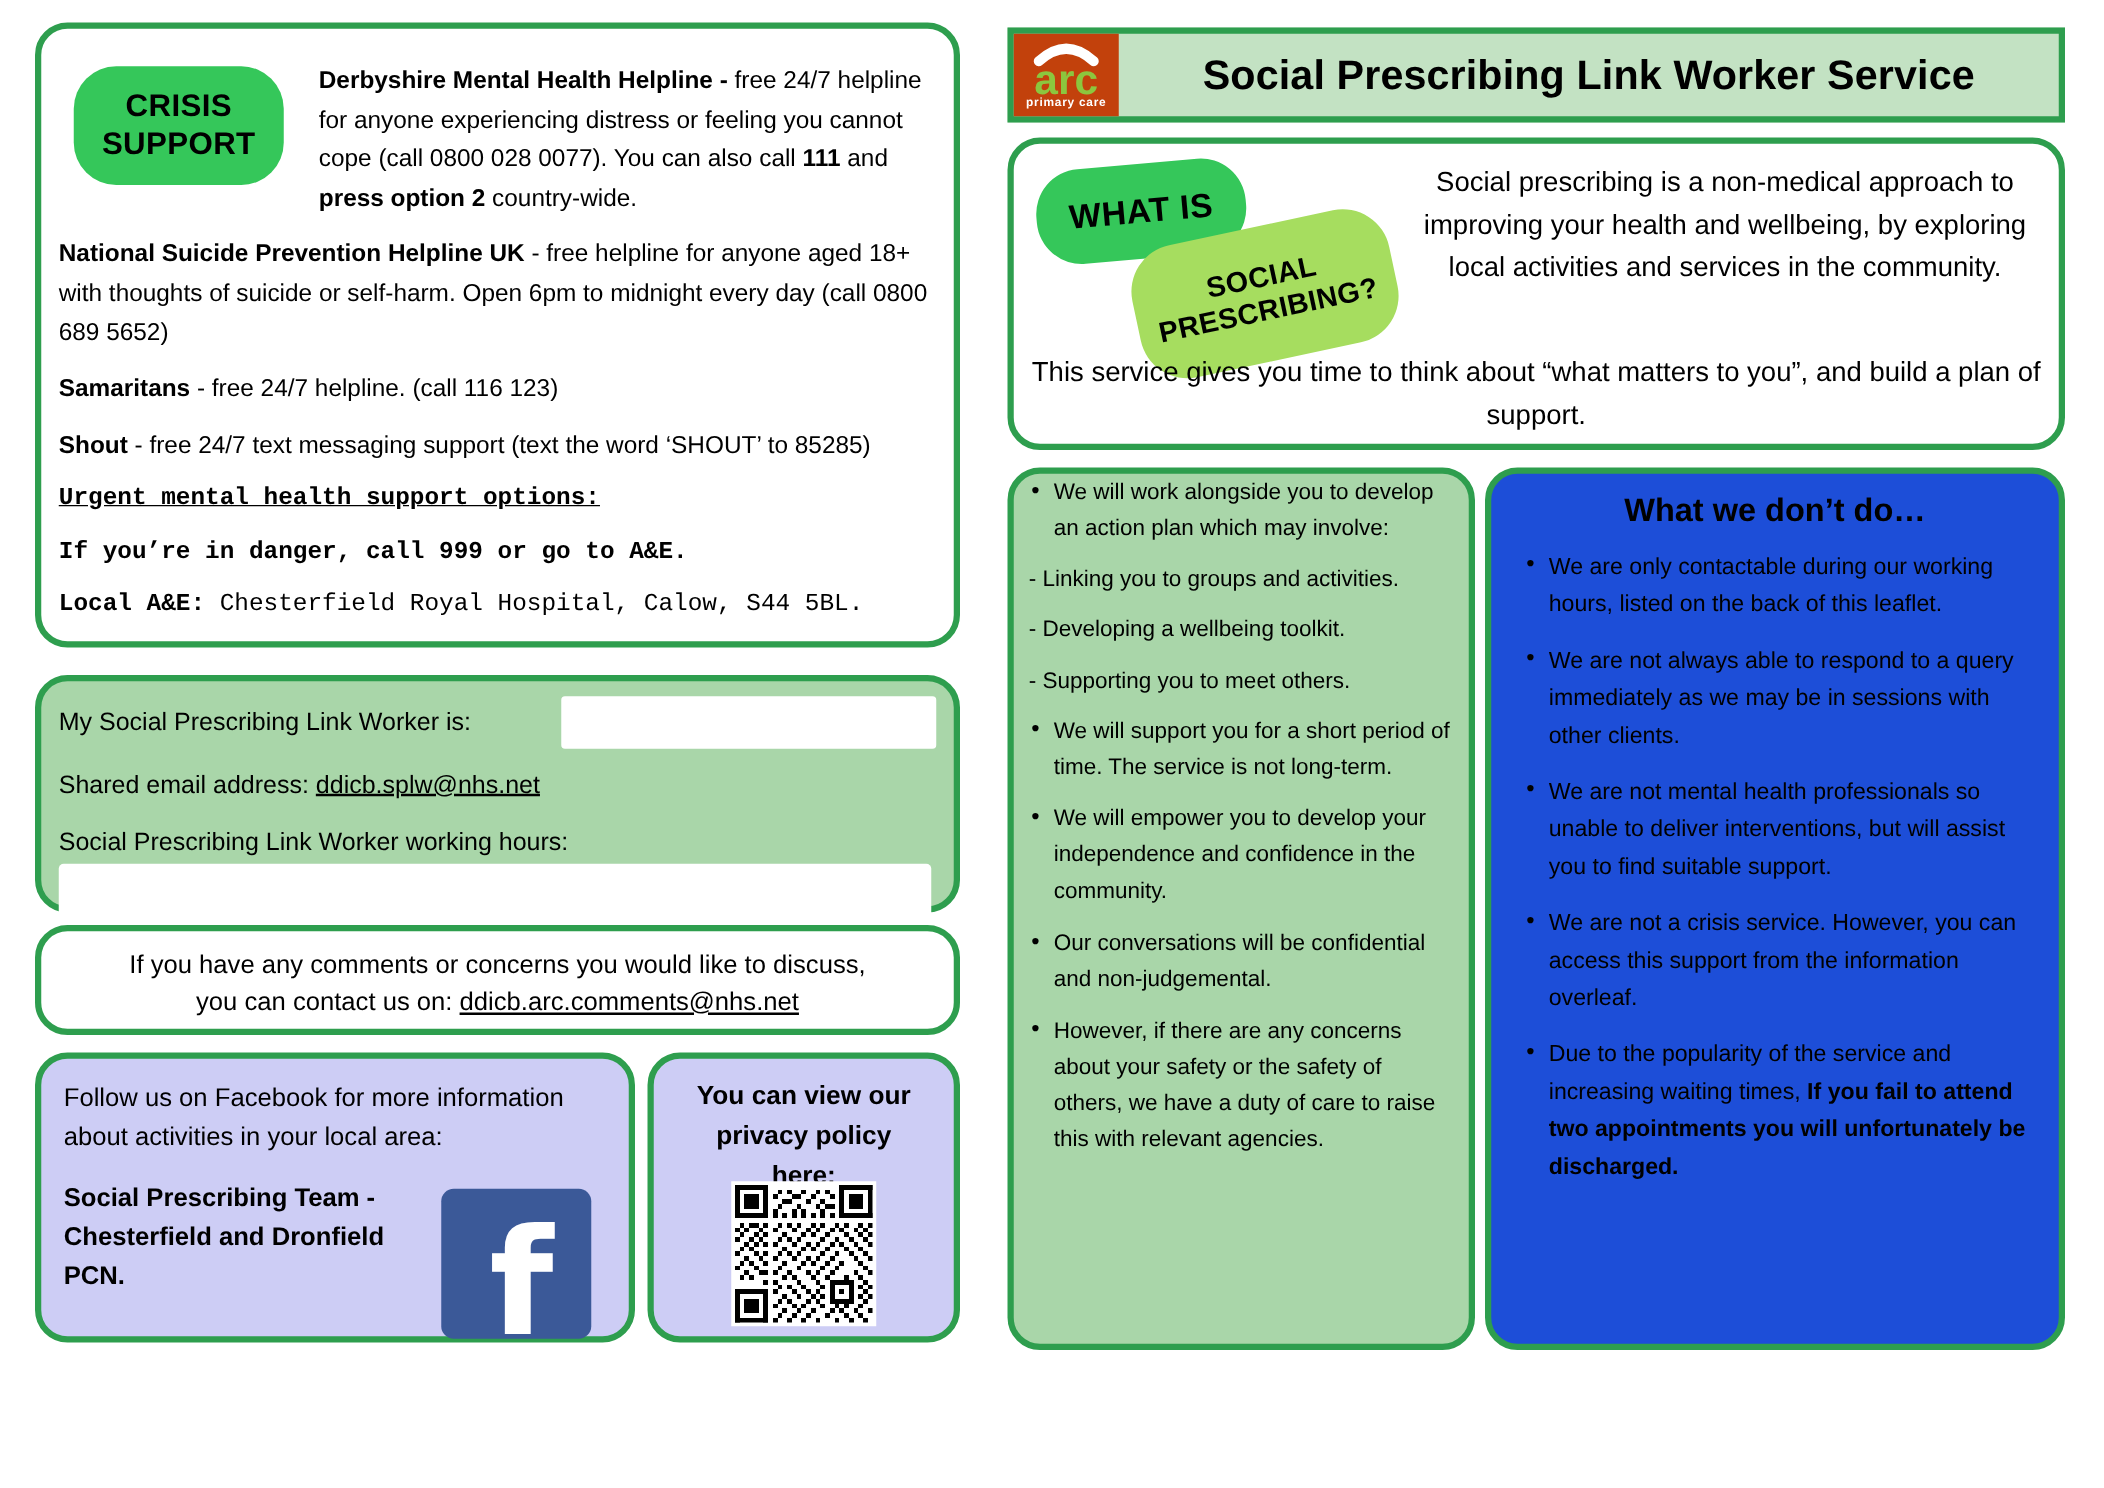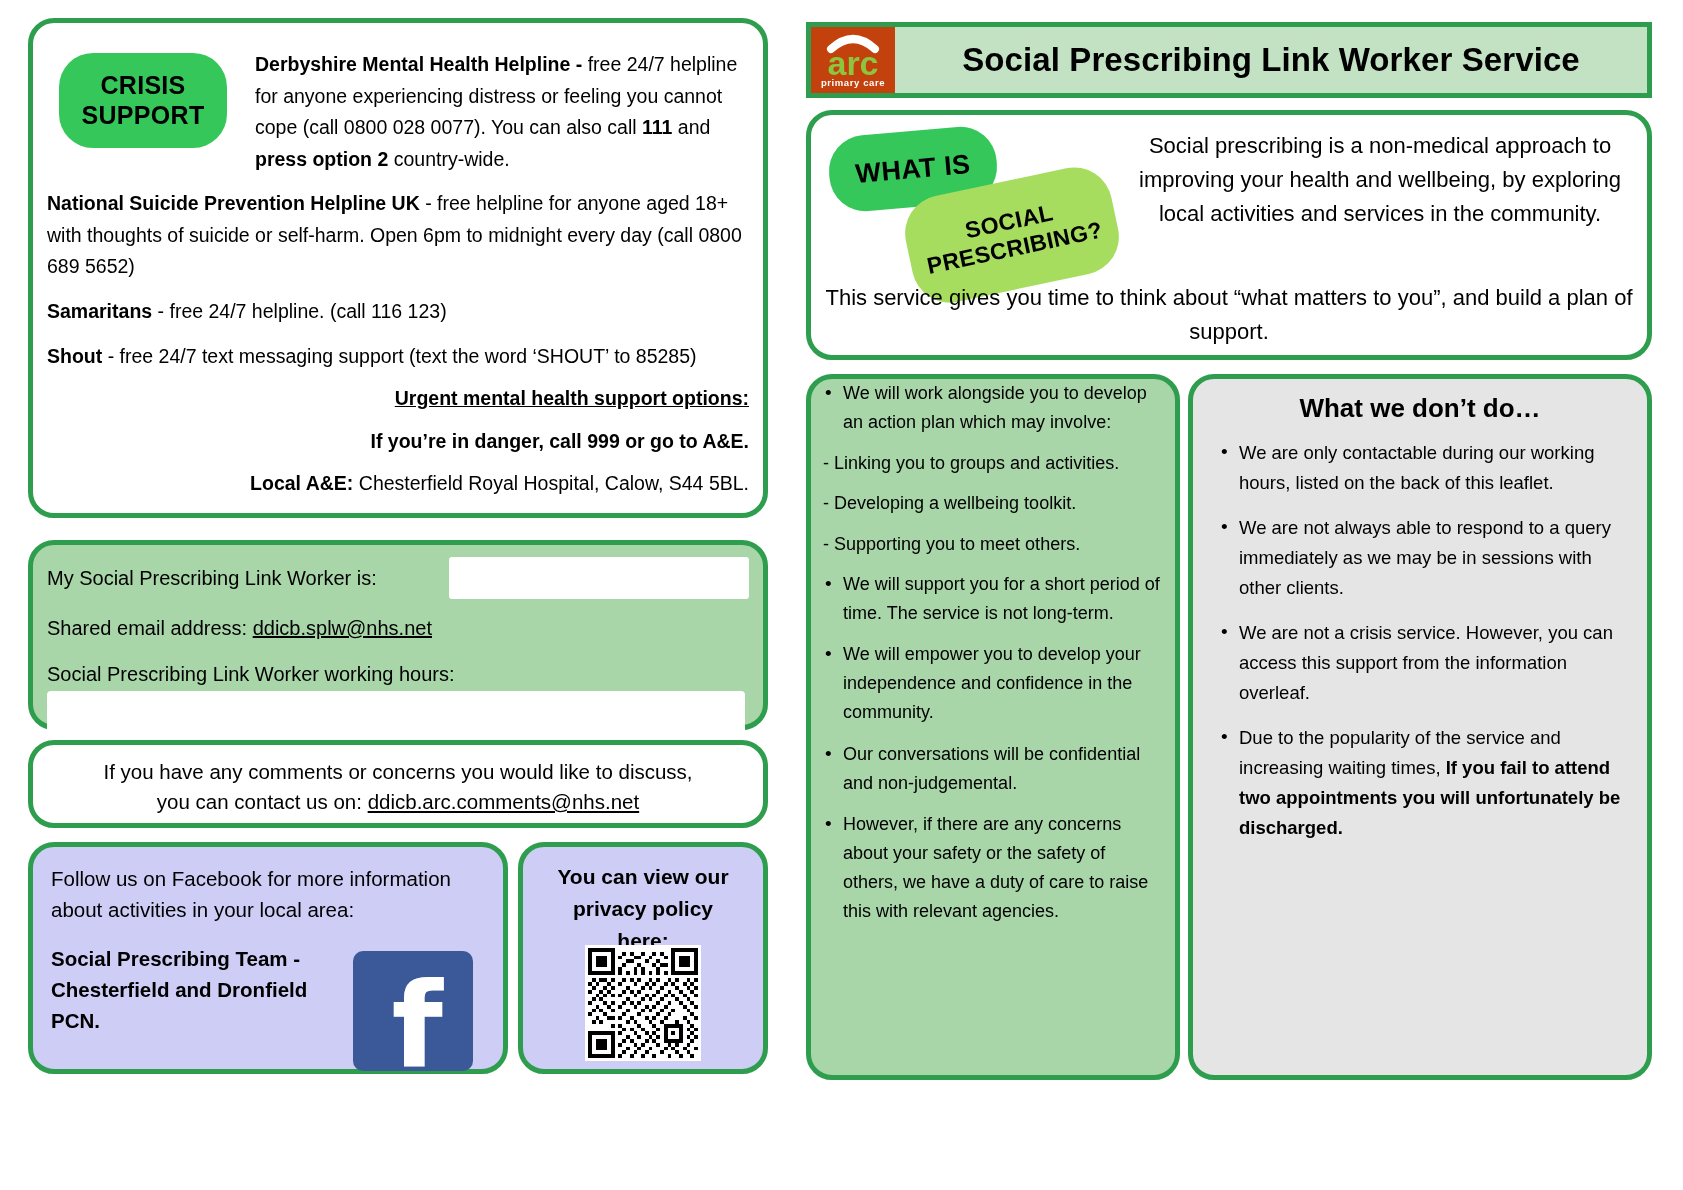--- a/index.html
+++ b/index.html
@@ -30,21 +30,21 @@
     display:flex;flex-direction:column;align-items:center;justify-content:center;
     font-weight:bold;font-size:25px;line-height:1.18;letter-spacing:.3px;
   }
   #crisis-card .body{
     position:absolute;left:14px;top:26px;right:14px;
     font-size:19.5px;line-height:1.62;
   }
   .indent-first{padding-left:208px;}
   .para{margin:0 0 13px 0;}
   .para.tight{margin-bottom:11px;}
-  .center{text-align:right;}
+  .center{text-align:left;font-family:Liberation Mono, monospace;}
   b,strong{font-weight:bold;}
   u{text-decoration:underline;}
 
   
   #worker-card{
     left:28px;top:540px;width:740px;height:190px;
     background:#a9d6a9;
   }
   #worker-card .row{
     position:absolute;left:14px;right:14px;
@@ -151,21 +151,21 @@
     position:absolute;left:14px;right:14px;top:166px;
     text-align:center;font-size:22px;line-height:1.55;
   }
 
   
   .col-card{
     position:absolute;top:374px;height:706px;
     box-sizing:border-box;border:5px solid #2e9e4e;border-radius:26px;
   }
   #do-card{left:806px;width:374px;background:#a9d6a9;}
-  #dont-card{left:1188px;width:464px;background:#e5e5e5;}
+  #dont-card{left:1188px;width:464px;background:#1d4ed8;}
   .col-title{
     text-align:center;font-size:26px;font-weight:bold;
     margin:14px 0 14px 0;
   }
   .col-body{padding:0 10px 0 10px;font-size:18px;line-height:1.62;}
   .bul{
     position:relative;padding-left:22px;margin-bottom:12px;
   }
   .bul::before{
     content:"\2022";position:absolute;left:4px;top:-1px;font-size:19px;
@@ -517,18 +517,19 @@
         <div class="bul"><span>Our conversations will be confidential and non-judgemental.</span></div>
         <div class="bul"><span>However, if there are any concerns about your safety or the safety of others, we have a duty of care to raise this with relevant agencies.</span></div>
       </div>
   </div>
 
   <div class="col-card" id="dont-card">
     <div class="col-title">What we don’t do…</div>
     <div class="col-body" id="dont-list">
         <div class="bul"><span>We are only contactable during our working hours, listed on the back of this leaflet.</span></div>
         <div class="bul"><span>We are not always able to respond to a query immediately as we may be in sessions with other clients.</span></div>
+        <div class="bul"><span>We are not mental health professionals so unable to deliver interventions, but will assist you to find suitable support.</span></div>
         <div class="bul"><span>We are not a crisis service. However, you can access this support from the information overleaf.</span></div>
         <div class="bul"><span>Due to the popularity of the service and increasing waiting times, </span><b>If you fail to attend two appointments you will unfortunately be discharged.</b></div>
       </div>
   </div>
 
 </div>
 
 </body></html>

